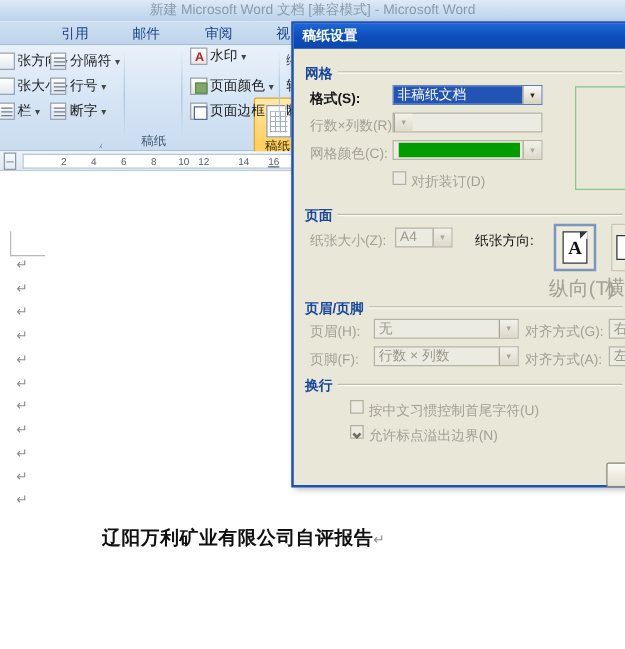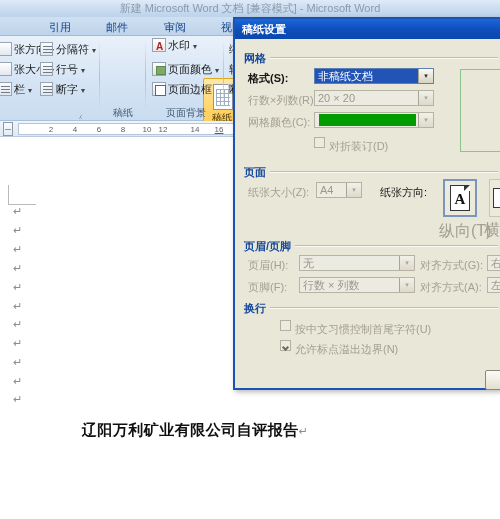--- a/index.html
+++ b/index.html
@@ -321,21 +321,20 @@
         <span>水印</span><span class="caret">▾</span>
       </div>
       <div class="ritem" style="left:4px; top:44px;">
         <span class="miniicon border"></span>
         <span>页面边框</span>
       </div>
       <div class="ritem" style="left:4px; top:24px;">
         <span class="miniicon paint"></span>
         <span>页面颜色</span><span class="caret">▾</span>
       </div>
-      <div class="glabel">页面背景</div>
       <div class="gsep"></div>
     </div>
 
     <div class="rgroup" style="left:226px; width:40px;">
       <div class="ritem" style="left:3px; top:4px; padding-left:0;">缩</div>
       <div class="ritem" style="left:3px; top:24px; padding-left:0;">转</div>
       <div class="ritem" style="left:3px; top:44px; padding-left:0;">断</div>
     </div>
   </div>
 
@@ -390,21 +389,20 @@
       <div class="gtitle">网格</div>
 
       <div class="lbl" style="left:4px; top:20px; font-weight:bold;">格式(S):</div>
       <div class="combo sel" style="left:70px; top:17px; width:120px;">
         <div class="txt">非稿纸文档</div>
         <div class="btn">▾</div>
       </div>
 
       <div class="lbl dis" style="left:4px; top:42px;">行数×列数(R):</div>
       <div class="combo dis" style="left:70px; top:39px; width:120px;">
-        <div class="txt">20  ×  20</div>
         <div class="btn">▾</div>
       </div>
 
       <div class="lbl dis" style="left:4px; top:64px;">网格颜色(C):</div>
       <div class="combo dis" style="left:70px; top:61px; width:120px;">
         <div class="txt">
           <div class="swatch" style="background:#009c00;"></div>
         </div>
         <div class="btn">▾</div>
       </div>

